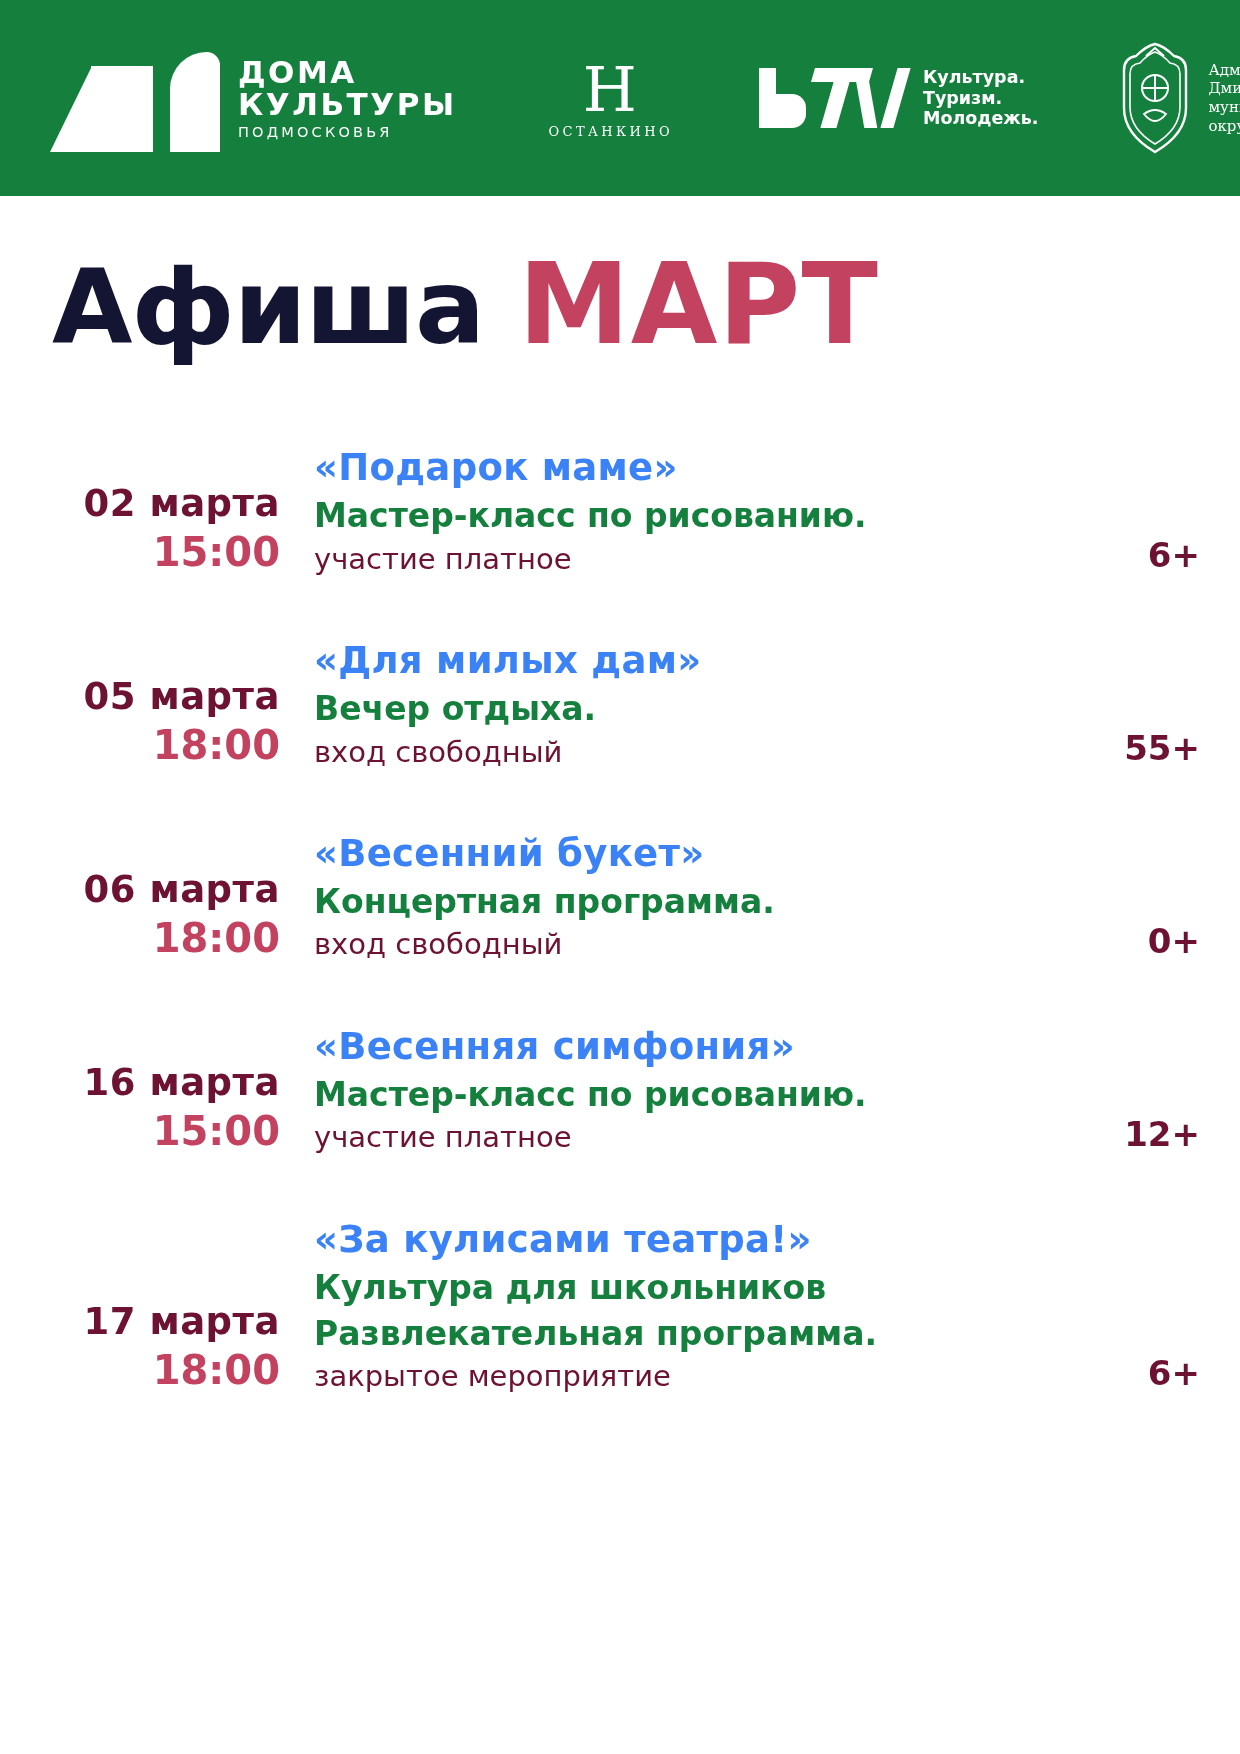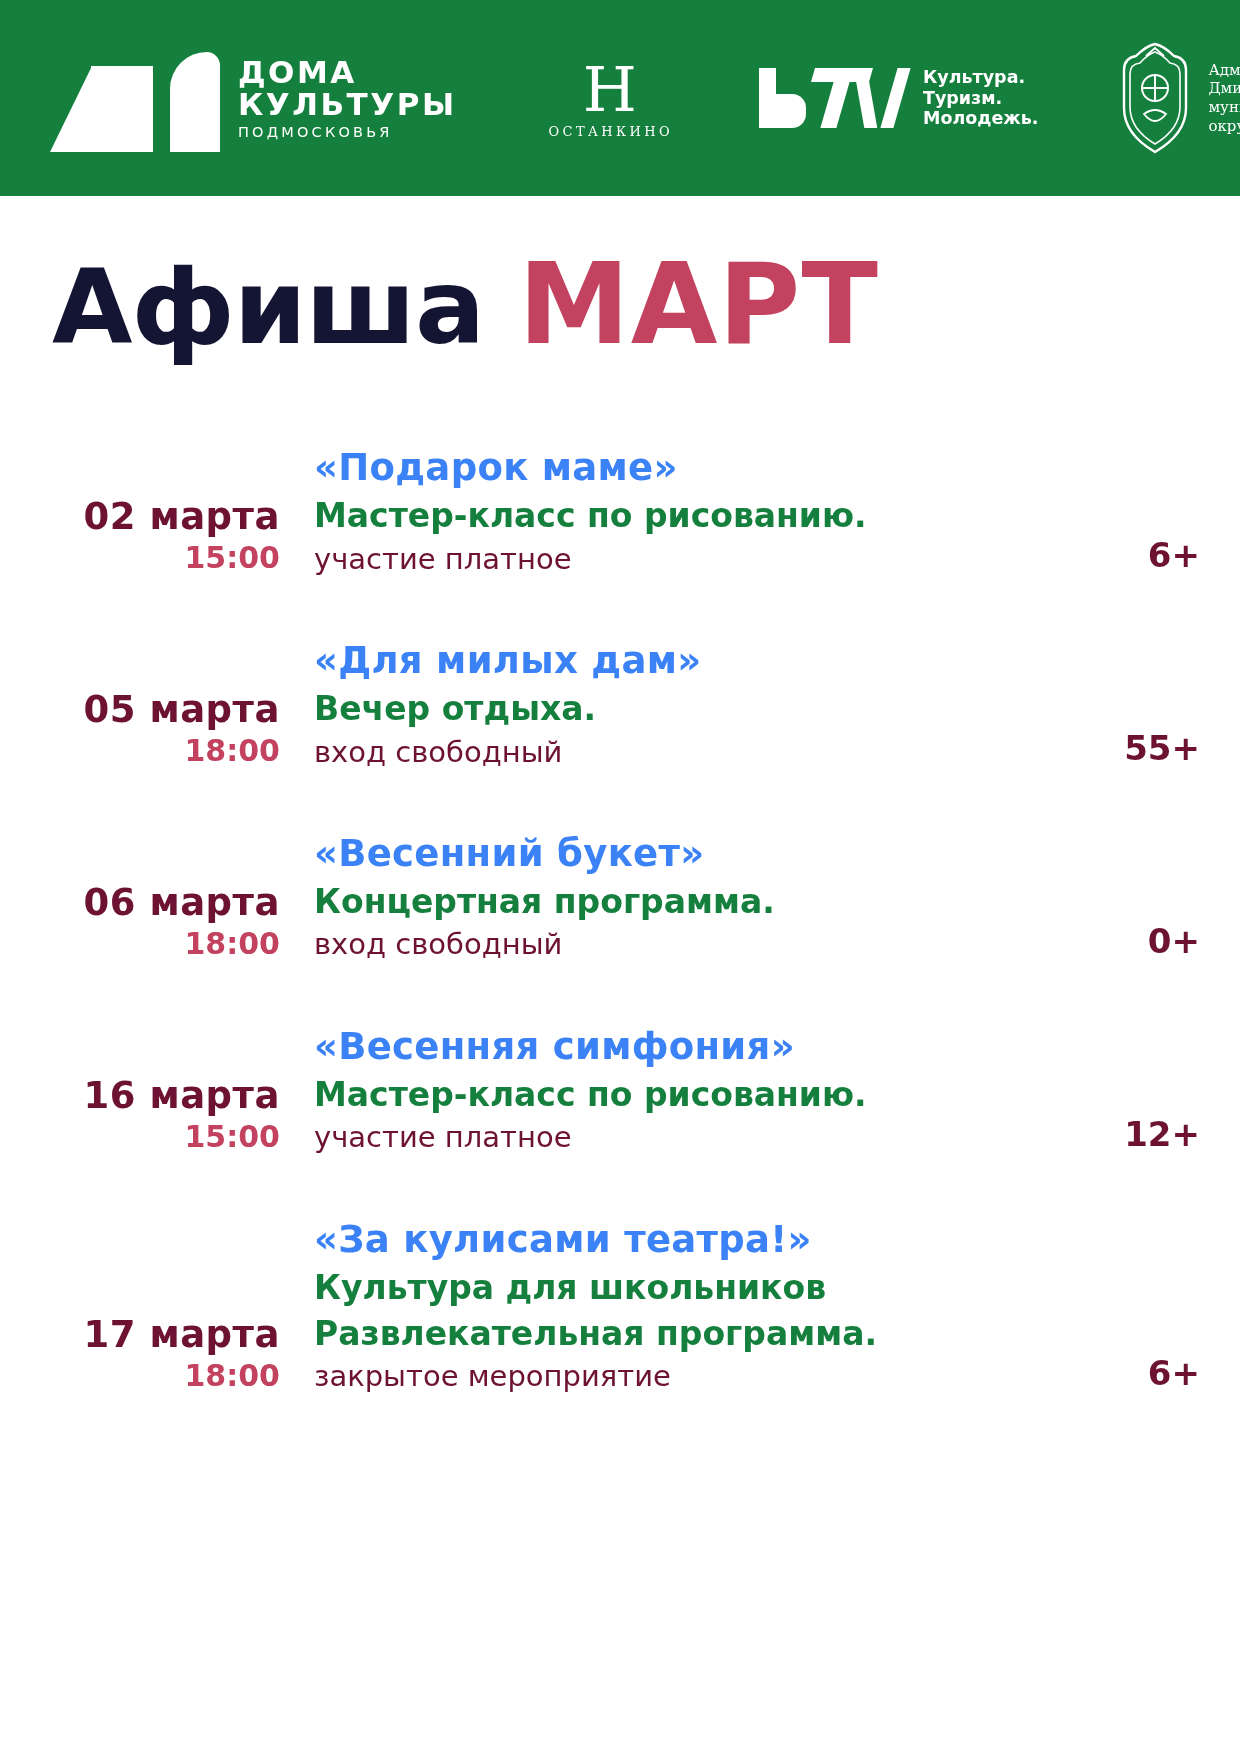--- a/index.html
+++ b/index.html
@@ -244,21 +244,21 @@
   }
   .ev-date {
     font-size: 37px;
     font-weight: 700;
     color: #6d1232;
     letter-spacing: 0.5px;
     line-height: 1.12;
     white-space: nowrap;
   }
   .ev-time {
-    font-size: 30px;
+    font-size: 40px;
     font-weight: 700;
     color: #c2425f;
     line-height: 1.25;
     margin-top: 2px;
   }
 
   .ev-body {
     flex: 1 1 auto;
     padding-left: 8px;
   }

